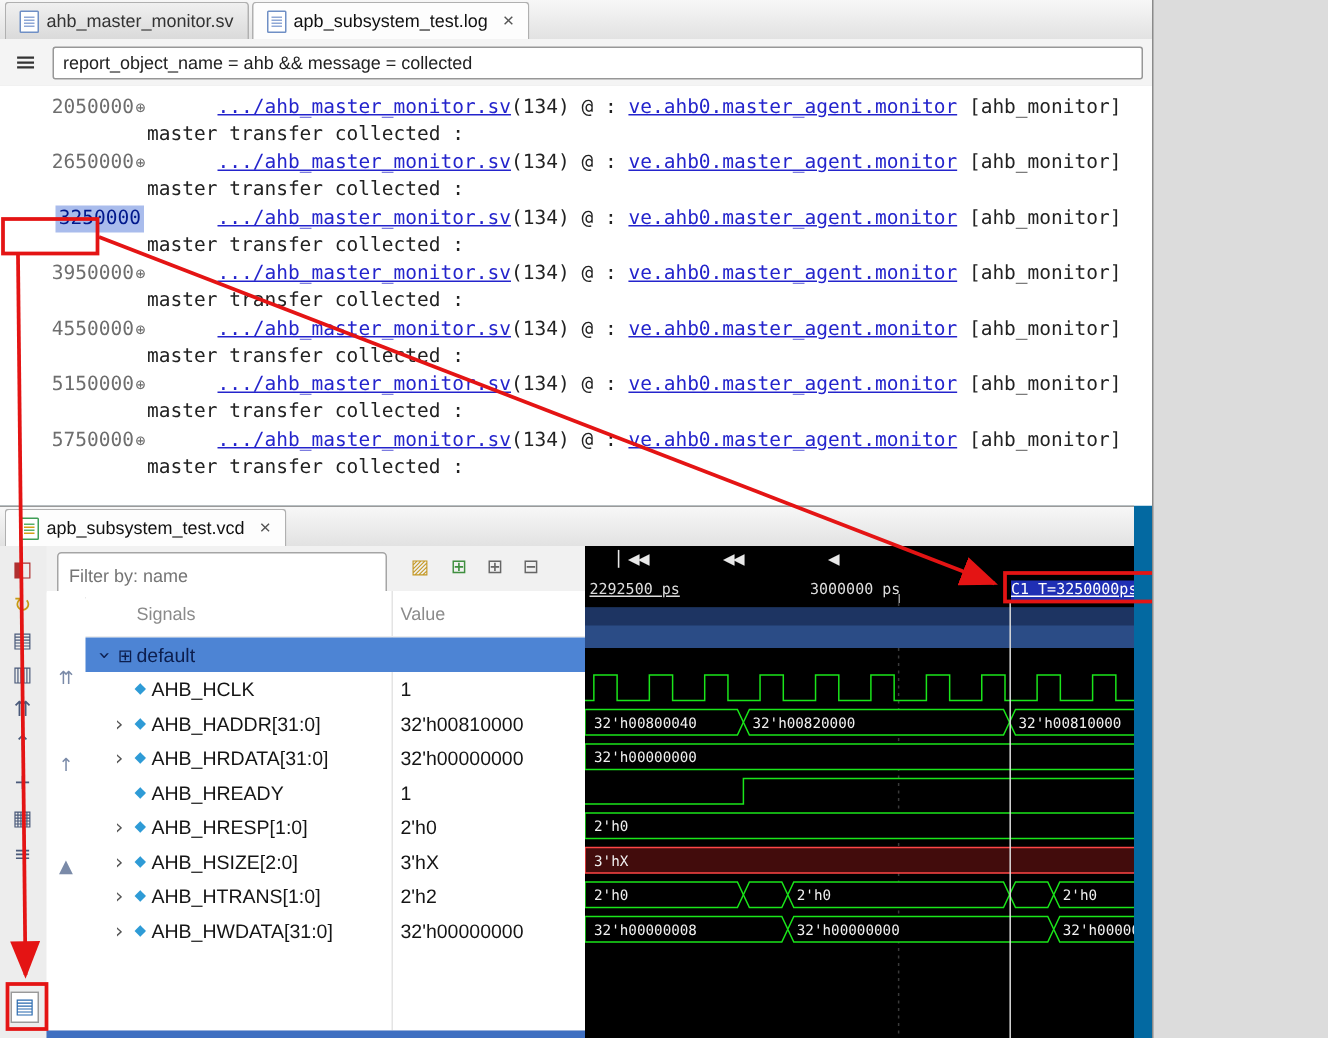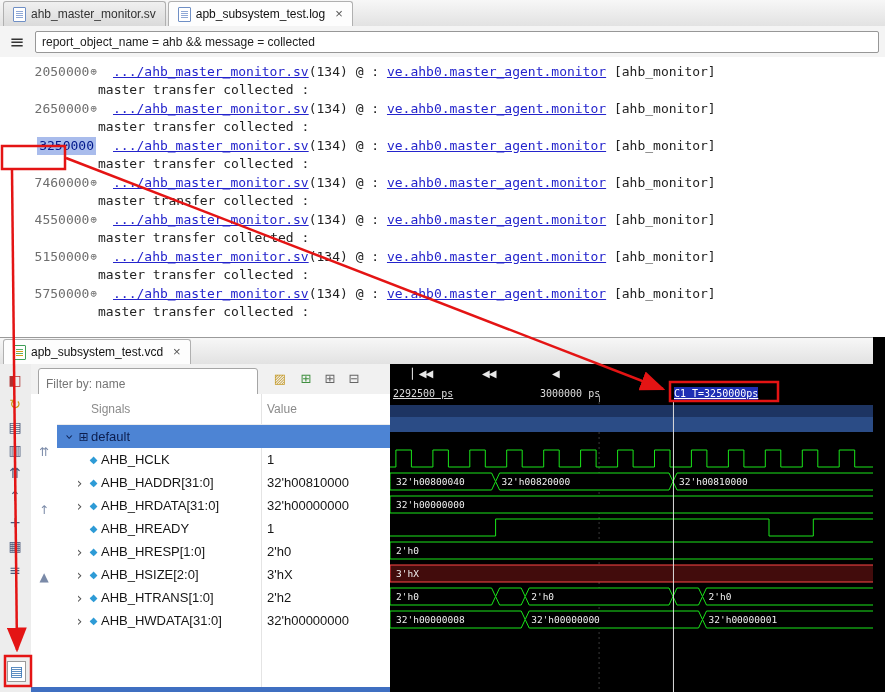--- a/index.html
+++ b/index.html
@@ -1,16 +1,16 @@
 <!DOCTYPE html>
 <html><head>
 <meta charset="utf-8">
 <style>
   html,body{margin:0;padding:0;background:#dcdcdc;}
-  #app{position:relative;width:885px;height:692px;overflow:hidden;background:#000000;
+  #app{position:relative;width:768px;height:692px;overflow:hidden;background:#0369a1;
        font-family:"Liberation Sans",sans-serif;outline:1px solid #8a8a8a;}
 
   
   .tabbar{height:26px;background:linear-gradient(#f7f7f7,#e2e2e2);border-bottom:1px solid #b5b5b5;
           display:flex;align-items:flex-end;padding-left:3px;}
   .tab{height:24px;display:flex;align-items:center;gap:5px;padding:0 9px;font-size:12px;color:#333;
        background:linear-gradient(#f0f0f0,#dadada);border:1px solid #b0b0b0;border-bottom:none;
        border-radius:3px 3px 0 0;margin-right:2px;white-space:nowrap;}
   .tab.active{background:#fdfdfd;color:#111;}
   .tab .close{margin-left:5px;color:#555;font-size:13px;line-height:12px;}
@@ -23,21 +23,21 @@
   
   .top-pane{position:absolute;top:0;left:0;right:0;height:337px;background:#fff;}
   .filterbar{position:absolute;top:26px;left:0;right:0;height:31px;background:#f4f4f4;
              border-bottom:1px solid #d2d2d2;display:flex;align-items:center;padding:0 6px;gap:7px;}
   .menu-icon{font-size:18px;color:#333;width:22px;text-align:center;font-family:"DejaVu Sans",sans-serif;}
   .filter-input{flex:1;height:20px;border:1px solid #979797;border-radius:2px;
                 font:12px "Liberation Sans",sans-serif;padding:0 6px;color:#222;background:#fff;}
   .log{position:absolute;top:57px;bottom:0;left:0;right:0;background:#fff;overflow:hidden;
        font-family:"DejaVu Sans Mono",monospace;font-size:13px;color:#222;padding-top:6px;}
   .entry{margin-bottom:1px;}
-  .l1{display:flex;line-height:18px;white-space:pre;}
+  .l1{display:flex;line-height:18px;white-space:pre;gap:32px;}
   .ts{width:97px;display:flex;justify-content:flex-end;color:#6e6e6e;flex:none;}
   .ts .exp{font-size:11px;margin-left:1px;color:#6e6e6e;}
   .ts .num.sel{background:#a9bcec;color:#00188c;padding:0 2px;}
   .code{margin-left:16px;white-space:pre;}
   a.lnk{color:#2424cc;text-decoration:underline;cursor:pointer;}
   .l2{line-height:18px;margin-left:98px;white-space:pre;color:#222;}
 
   
   .bottom-pane{position:absolute;top:337px;left:0;right:12px;height:355px;background:#ededed;border-top:1px solid #9a9a9a;}
   .bcontent{position:absolute;top:26px;left:0;right:0;bottom:0;}
@@ -122,21 +122,21 @@
       </div>
       <div class="entry">
         <div class="l1"><span class="ts"><span class="num">2650000</span><span class="exp">⊕</span></span><span class="code"><a class="lnk">.../ahb_master_monitor.sv</a><span>(134) @ : </span><a class="lnk">ve.ahb0.master_agent.monitor</a><span> [ahb_monitor]</span></span></div>
         <div class="l2">master transfer collected :</div>
       </div>
       <div class="entry">
         <div class="l1"><span class="ts"><span class="num sel">3250000</span><span class="exp"></span></span><span class="code"><a class="lnk">.../ahb_master_monitor.sv</a><span>(134) @ : </span><a class="lnk">ve.ahb0.master_agent.monitor</a><span> [ahb_monitor]</span></span></div>
         <div class="l2">master transfer collected :</div>
       </div>
       <div class="entry">
-        <div class="l1"><span class="ts"><span class="num">7460000</span><span class="exp">⊕</span></span><span class="code"><a class="lnk">.../ahb_master_monitor.sv</a><span>(134) @ : </span><a class="lnk">ve.ahb0.master_agent.monitor</a><span> [ahb_monitor]</span></span></div>
+        <div class="l1"><span class="ts"><span class="num">3950000</span><span class="exp">⊕</span></span><span class="code"><a class="lnk">.../ahb_master_monitor.sv</a><span>(134) @ : </span><a class="lnk">ve.ahb0.master_agent.monitor</a><span> [ahb_monitor]</span></span></div>
         <div class="l2">master transfer collected :</div>
       </div>
       <div class="entry">
         <div class="l1"><span class="ts"><span class="num">4550000</span><span class="exp">⊕</span></span><span class="code"><a class="lnk">.../ahb_master_monitor.sv</a><span>(134) @ : </span><a class="lnk">ve.ahb0.master_agent.monitor</a><span> [ahb_monitor]</span></span></div>
         <div class="l2">master transfer collected :</div>
       </div>
       <div class="entry">
         <div class="l1"><span class="ts"><span class="num">5150000</span><span class="exp">⊕</span></span><span class="code"><a class="lnk">.../ahb_master_monitor.sv</a><span>(134) @ : </span><a class="lnk">ve.ahb0.master_agent.monitor</a><span> [ahb_monitor]</span></span></div>
         <div class="l2">master transfer collected :</div>
       </div>

